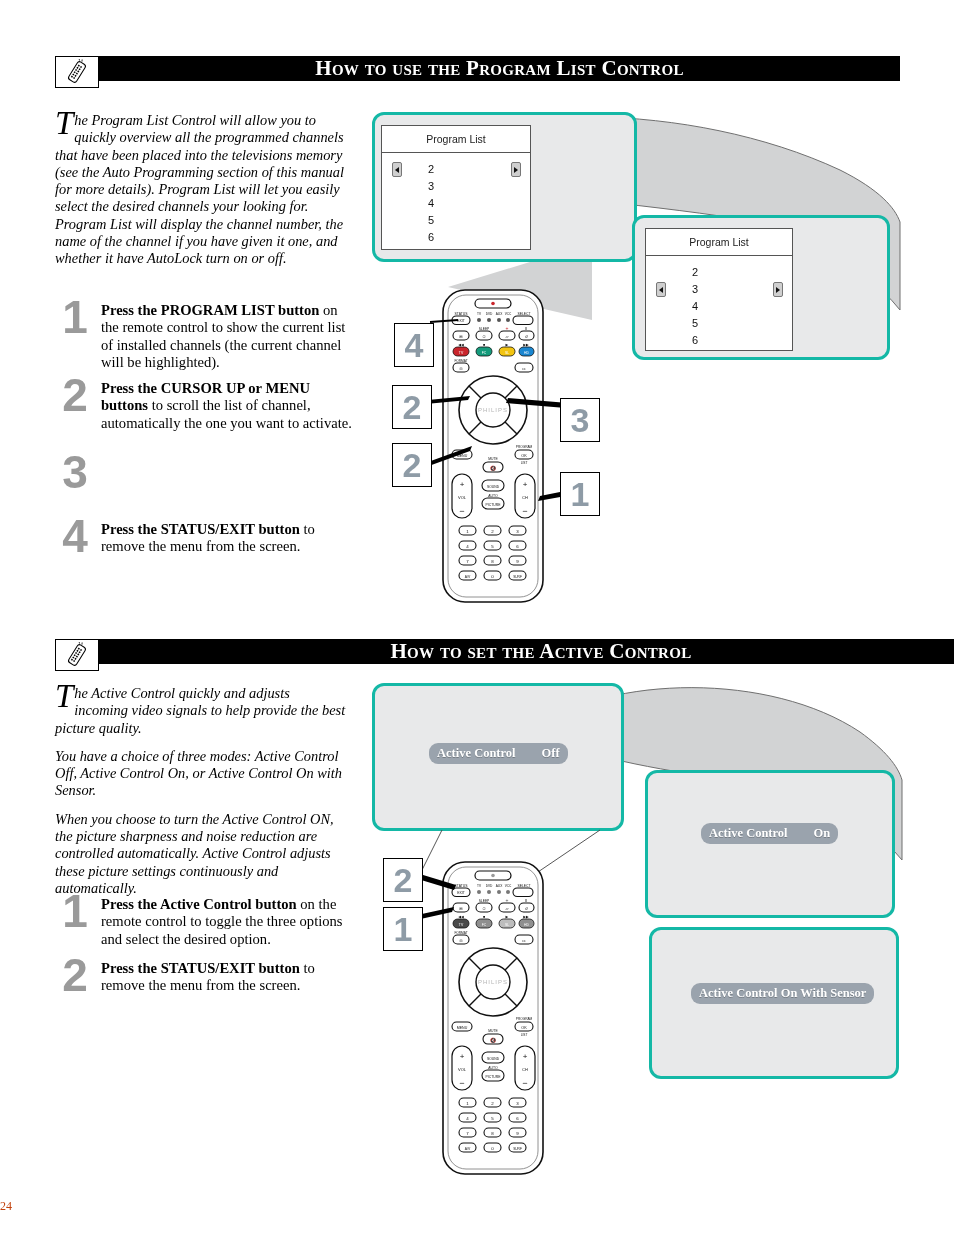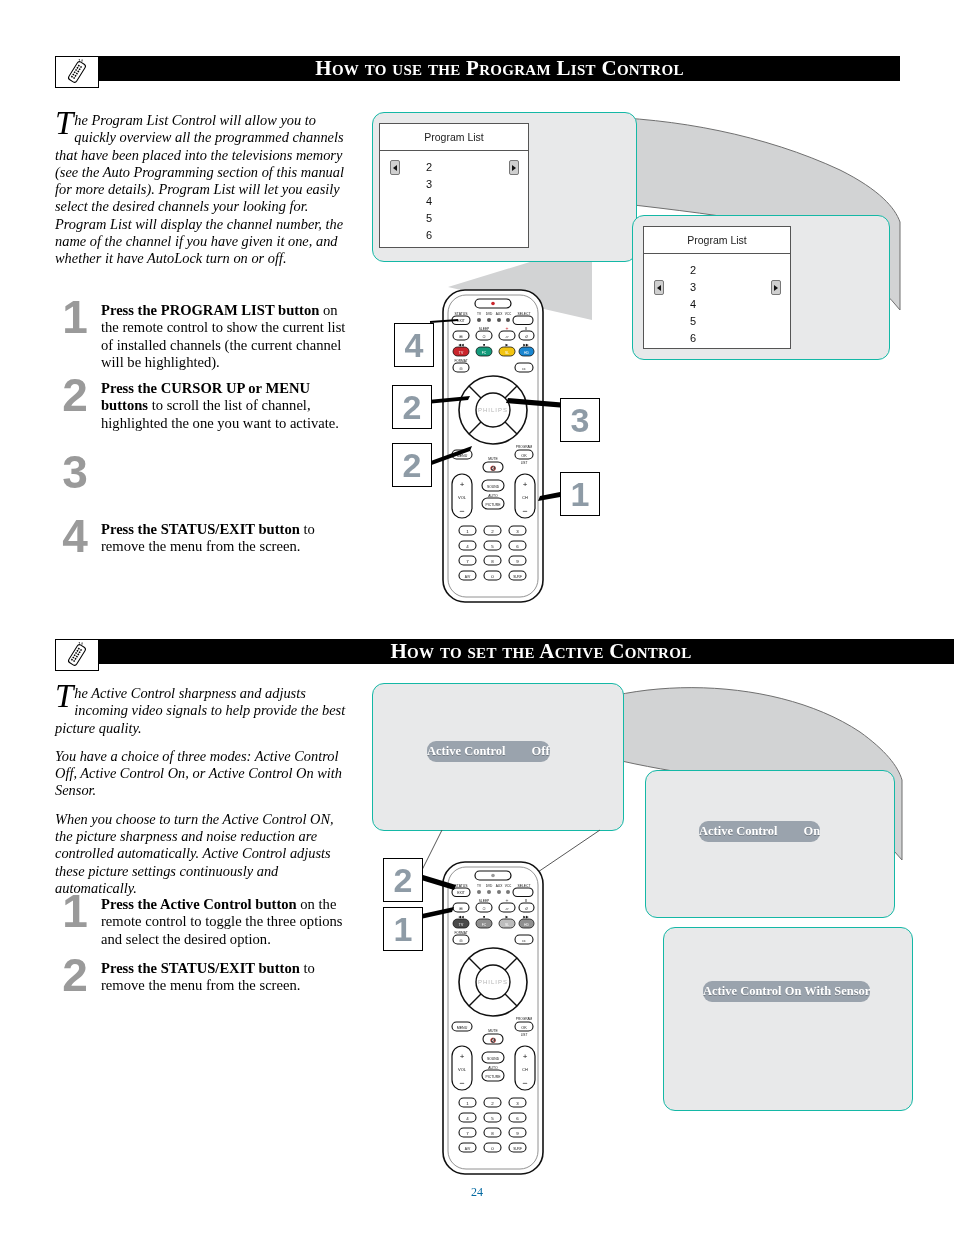--- a/index.html
+++ b/index.html
@@ -49,21 +49,21 @@
     font-size:46px;line-height:46px;color:#9a9a9a;
   }
   .step .txt{
     margin-left:46px;font-family:"Liberation Serif",serif;
     font-size:14.6px;line-height:17.4px;color:#000;
   }
   .step .txt b{font-weight:bold;}
 
   
   .panel{
-    position:absolute;background:#e8e9ea;border:1px solid #14b8a6;
+    position:absolute;background:#e8e9ea;border:3px solid #14b8a6;
     border-radius:12px;box-sizing:border-box;
   }
   .tvscreen{
     position:absolute;background:#fff;border:1px solid #555;box-sizing:border-box;
   }
   .tv-title{
     height:26px;border-bottom:1px solid #555;
     display:flex;align-items:center;justify-content:center;
     font-family:"Liberation Sans",sans-serif;font-size:10.5px;color:#222;
   }
@@ -85,39 +85,39 @@
   .cursor-r .tri{
     width:0;height:0;border-top:3px solid transparent;border-bottom:3px solid transparent;
     border-left:4px solid #111;
   }
 
   
   .osd{
     position:absolute;background:#9aa3ad;border-radius:9px;
     color:#fff;font-family:"Liberation Serif",serif;font-weight:bold;
     font-size:12.5px;display:flex;align-items:center;
-    padding:3px 0;box-sizing:border-box;white-space:nowrap;
+    padding:3px 8px;box-sizing:border-box;white-space:nowrap;
     text-shadow:0 1px 0 rgba(0,0,0,.25);
   }
   .osd .sp{display:inline-block;width:26px;}
 
   
   .callout{
     position:absolute;border:1.5px solid #000;background:#fff;
     width:38px;height:42px;display:flex;align-items:center;justify-content:center;
     font-family:"Liberation Sans",sans-serif;font-weight:bold;font-size:34px;
     color:#8e9ba6;z-index:12;
   }
 
   
   .remote{position:absolute;z-index:8;}
 
   .pagenum{
-    position:absolute;width:100%;text-align:center;
-    font-family:"Liberation Serif",serif;font-size:12px;color:#0369a1;
+    position:absolute;width:100%;
+    font-family:"Liberation Serif",serif;font-size:12px;color:#c2410c;margin-top:14px;
   }
   svg{display:block;}
 </style>
 </head>
 <body>
 
 <div class="page">
 
   <div class="hdr" style="top:56px;width:845px;">
     <div class="icon-box">
@@ -150,21 +150,21 @@
   <div class="bodytext" style="left:55px;top:112px;">
     <p><span class="dropcap">T</span><span>he Program List Control will allow you to quickly overview all the programmed channels that have been placed into the televisions memory (see the Auto Programming section of this manual for more details). Program List will let you easily select the desired channels your looking for. Program List will display the channel number, the name of the channel if you have given it one, and whether it have AutoLock turn on or off.</span></p>
   </div>
 
   <div class="step" style="left:55px;top:302px;">
     <div class="num">1</div>
     <div class="txt"><b>Press the PROGRAM LIST button</b><span> on the remote control to show the current list of installed channels (the current channel will be highlighted).</span></div>
   </div>
   <div class="step" style="left:55px;top:380px;">
     <div class="num">2</div>
-    <div class="txt"><b>Press the CURSOR UP or MENU buttons</b><span> to scroll the list of channel, highlighted the one you want to activate.</span></div>
+    <div class="txt"><b>Press the CURSOR UP or MENU buttons</b><span> to scroll the list of channel, automatically the one you want to activate.</span></div>
   </div>
   <div class="step" style="left:55px;top:457px;">
     <div class="num">3</div>
   </div>
   <div class="step" style="left:55px;top:521px;">
     <div class="num">4</div>
     <div class="txt"><b>Press the STATUS/EXIT button</b><span> to remove the menu from the screen.</span></div>
   </div>
 
   <svg style="position:absolute;left:360px;top:110px;width:545px;height:270px;" viewBox="0 0 545 270">
@@ -395,21 +395,21 @@
           <path d="M14 3 L11 0 M18 2.5 L16.5 -0.6" stroke="#000" stroke-width="1.1" fill="none"></path>
         </g>
       </svg>
     </div>
     <div class="bar">
       <span class="t">How to set the Active Control</span>
     </div>
   </div>
 
   <div class="bodytext" style="left:55px;top:685px;">
-    <p><span class="dropcap">T</span><span>he Active Control sharpness and adjusts incoming video signals to help provide the best picture quality.</span></p>
+    <p><span class="dropcap">T</span><span>he Active Control quickly and adjusts incoming video signals to help provide the best picture quality.</span></p>
     <p>You have a choice of three modes: Active Control Off, Active Control On, or Active Control On with Sensor.</p>
     <p>When you choose to turn the Active Control ON, the picture sharpness and noise reduction are controlled automatically. Active Control adjusts these picture settings continuously and automatically.</p>
   </div>
 
   <div class="step" style="left:55px;top:896px;">
     <div class="num">1</div>
     <div class="txt"><b>Press the Active Control button</b><span> on the remote control to toggle the three options and select the desired option.</span></div>
   </div>
   <div class="step" style="left:55px;top:960px;">
     <div class="num">2</div>
@@ -429,21 +429,21 @@
   </div>
 
   <div class="panel" style="left:645px;top:770px;width:250px;height:148px;">
     <div class="osd" style="left:53px;top:50px;">
       <span>Active Control</span>
         <span class="sp"></span>
         <span>On</span>
     </div>
   </div>
 
-  <div class="panel" style="left:663px;top:927px;width:250px;height:184px;">
+  <div class="panel" style="left:649px;top:927px;width:250px;height:152px;">
     <div class="osd" style="left:39px;top:53px;">
       <span>Active Control On With Sensor</span>
     </div>
   </div>
 
   <svg style="position:absolute;left:400px;top:828px;width:220px;height:50px;" viewBox="0 0 220 50">
     <path d="M42 2 L20 46" stroke="#444" stroke-width=".9" fill="none"></path>
     <path d="M200 2 L135 46" stroke="#444" stroke-width=".9" fill="none"></path>
   </svg>
 

